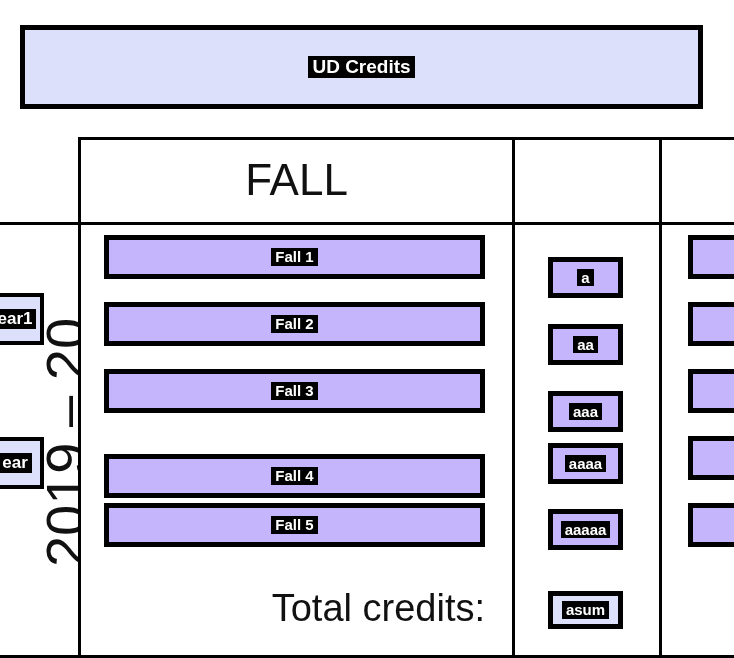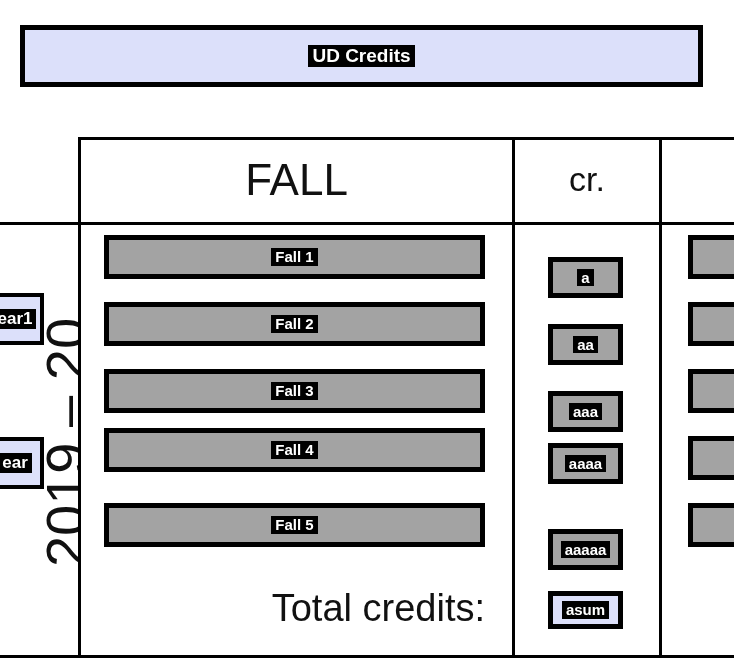--- a/index.html
+++ b/index.html
@@ -9,21 +9,21 @@
     background:#ffffff;
     font-family:"Liberation Sans", sans-serif;
     overflow:hidden;
     position:relative;
   }
 
   
   #banner{
     position:absolute;
     left:20px; top:25px;
-    width:683px; height:62px;
+    width:683px; height:84px;
     background:#dce0fa;
     border:5px solid #000000;
     box-sizing:border-box;
     display:flex;
     align-items:center;
     justify-content:center;
   }
 
   
   .hl{
@@ -62,21 +62,21 @@
     color:#111;
     font-weight:normal;
   }
   #hdr-fall{left:81px;width:431px;font-size:44px;}
   #hdr-cr  {left:515px;width:144px;font-size:34px;}
   #hdr-x   {left:662px;width:72px;font-size:34px;}
 
   
   .cell-box{
     position:absolute;
-    background:#a3a3a3;
+    background:#c4b5fd;
     border:5px solid #000000;
     box-sizing:border-box;
     display:flex;
     align-items:center;
     justify-content:center;
   }
   .course-box{left:104px;width:381px;height:44px;}
   .course-box .hl{font-size:15px;}
 
   .credit-box{left:548px;width:75px;height:41px;}
@@ -144,52 +144,51 @@
 <div id="table">
 
   <div class="vline" id="v-left"></div>
   <div class="vline" id="v-cr1"></div>
   <div class="vline" id="v-cr2"></div>
   <div class="hline" id="h-top"></div>
   <div class="hline" id="h-hdr"></div>
   <div class="hline" id="h-bot"></div>
 
   <div class="hdr" id="hdr-fall">FALL</div>
-  <div class="hdr" id="hdr-cr">cr.</div>
   <div class="hdr" id="hdr-x"></div>
 
   <div class="cell-box course-box" style="top:98px;">
     <span class="hl">Fall 1</span>
   </div>
   <div class="cell-box course-box" style="top:165px;">
     <span class="hl">Fall 2</span>
   </div>
   <div class="cell-box course-box" style="top:232px;justify-content:center;">
     <span class="hl">Fall 3</span>
   </div>
-  <div class="cell-box course-box" style="top:291px;">
+  <div class="cell-box course-box" style="top:317px;">
     <span class="hl">Fall 4</span>
   </div>
   <div class="cell-box course-box" style="top:366px;">
     <span class="hl">Fall 5</span>
   </div>
 
   <div class="cell-box credit-box" style="top:120px;">
     <span class="hl">a</span>
   </div>
   <div class="cell-box credit-box" style="top:187px;">
     <span class="hl">aa</span>
   </div>
   <div class="cell-box credit-box" style="top:254px;text-decoration:underline;">
     <span class="hl">aaa</span>
   </div>
   <div class="cell-box credit-box" style="top:306px;text-decoration:underline;">
     <span class="hl">aaaa</span>
   </div>
-  <div class="cell-box credit-box" style="top:392px;">
+  <div class="cell-box credit-box" style="top:372px;">
     <span class="hl">aaaaa</span>
   </div>
 
   <div class="cell-box extra-box" style="top:98px;"></div>
   <div class="cell-box extra-box" style="top:165px;"></div>
   <div class="cell-box extra-box" style="top:232px;"></div>
   <div class="cell-box extra-box" style="top:299px;"></div>
   <div class="cell-box extra-box" style="top:366px;"></div>
 </div>
 

